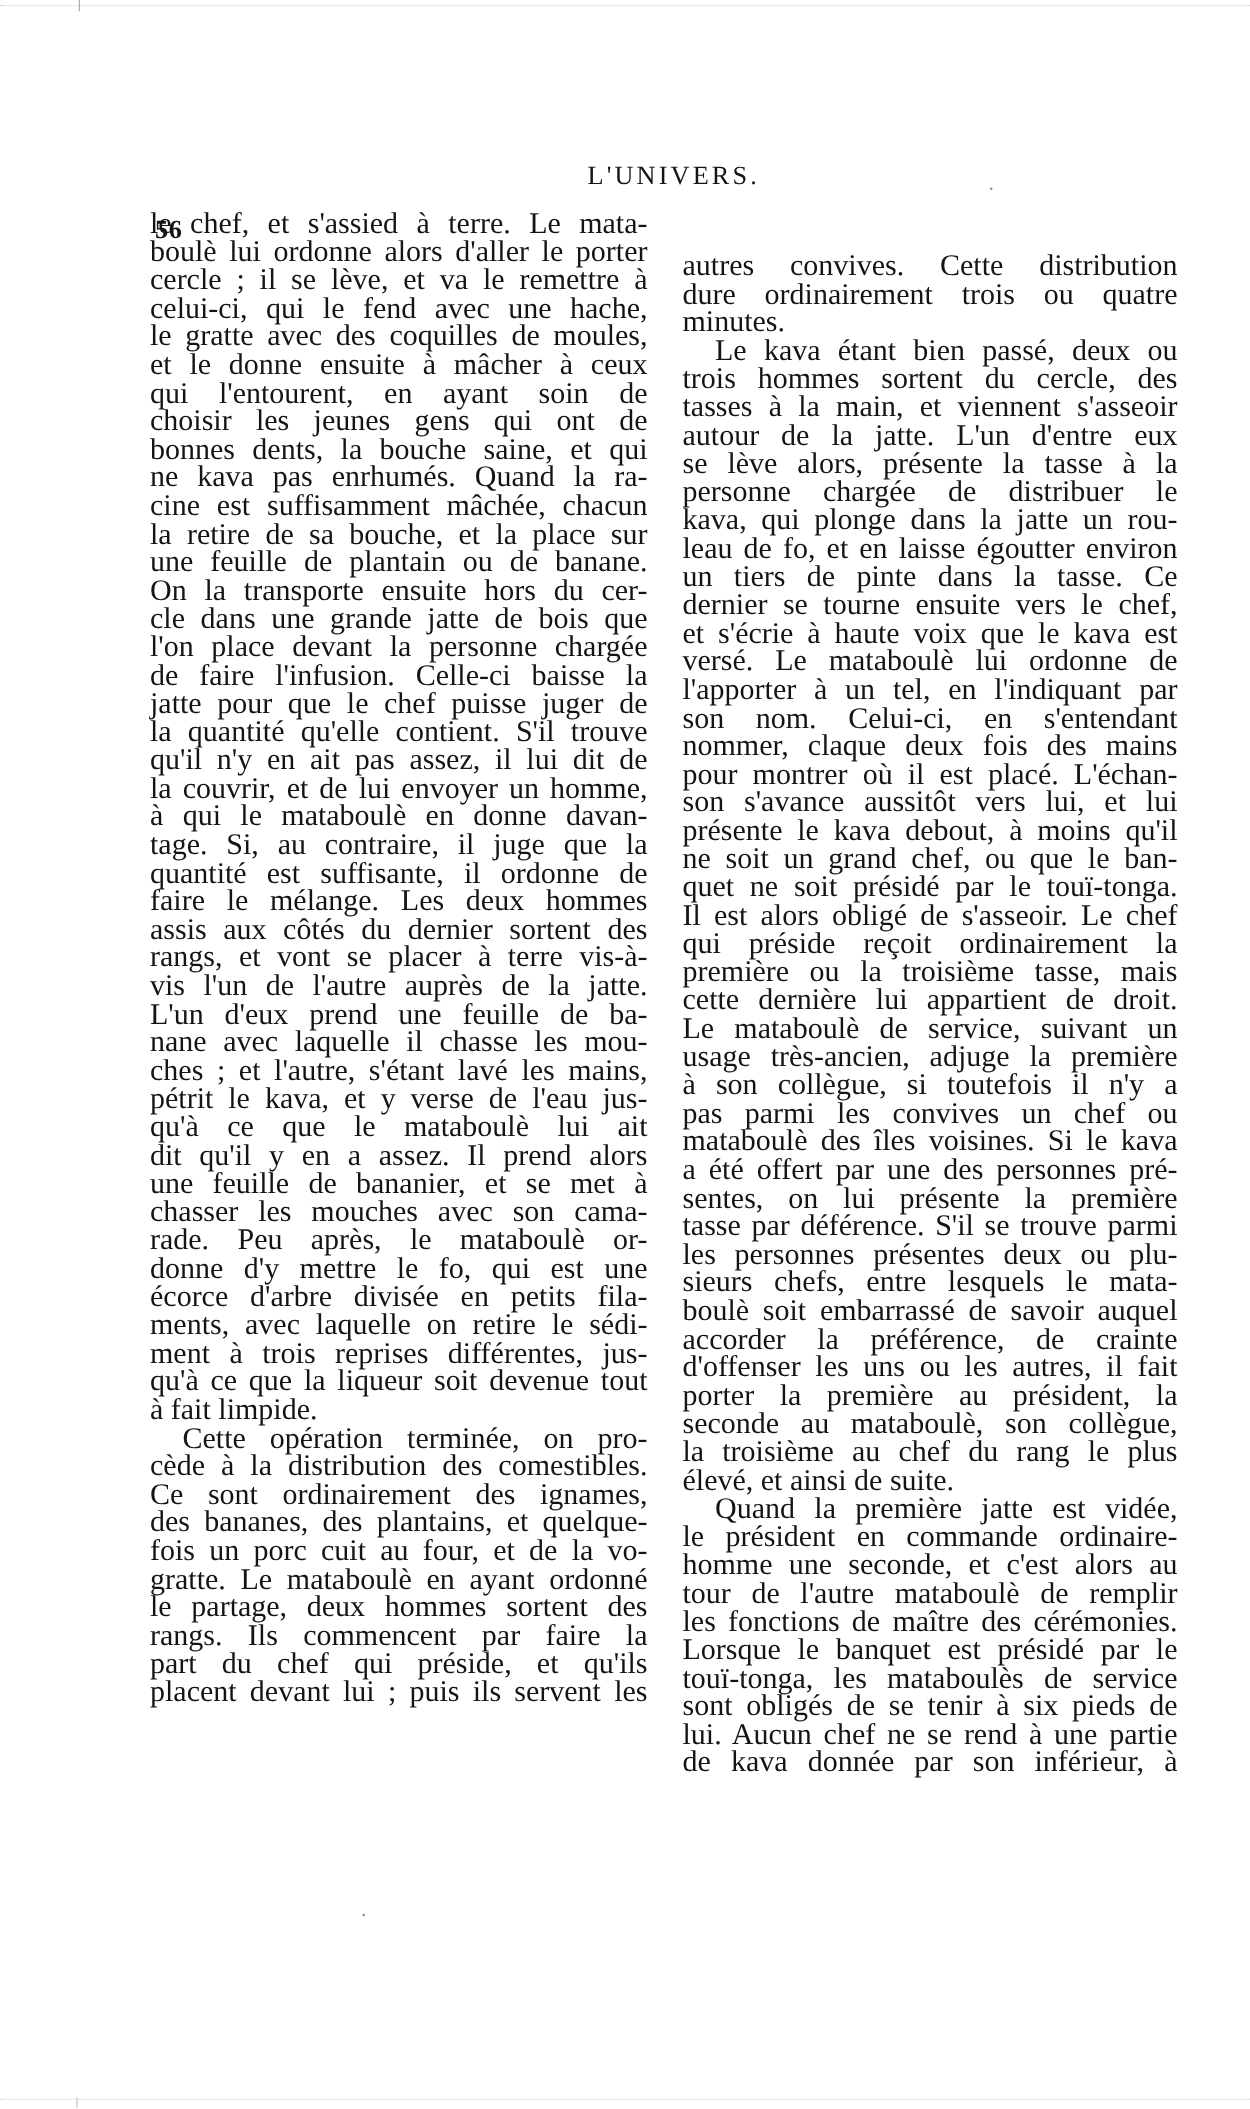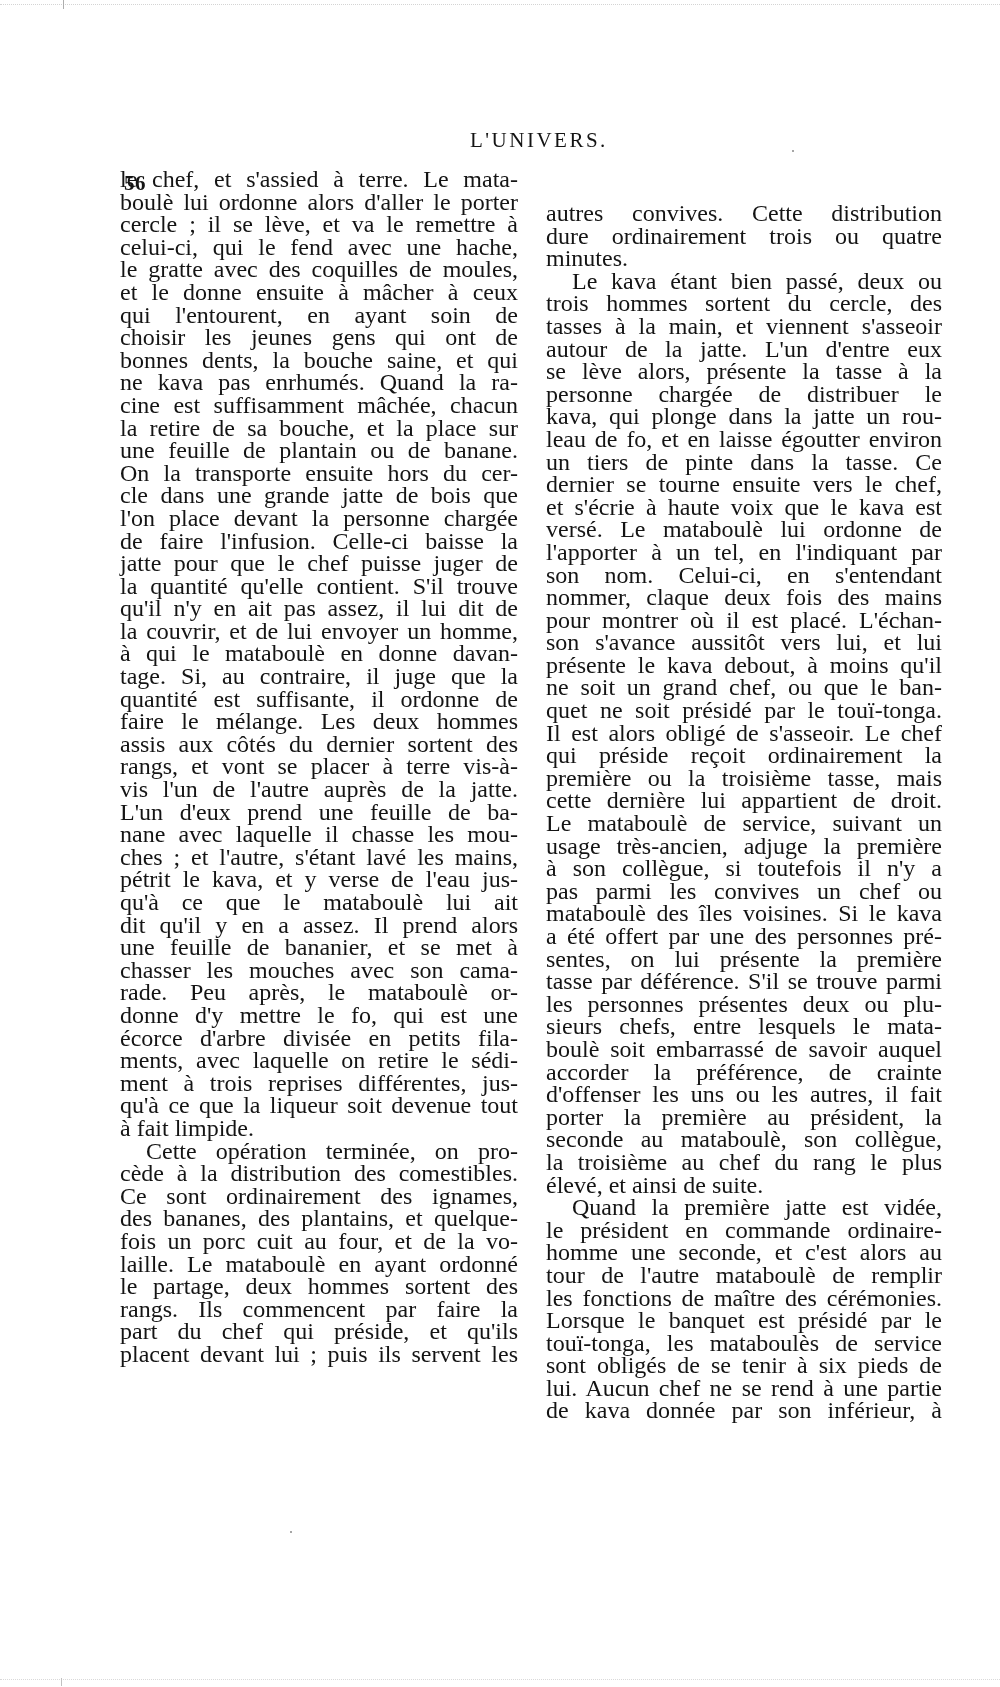--- a/index.html
+++ b/index.html
@@ -140,21 +140,21 @@
     <span class="line">écorce d'arbre divisée en petits fila-</span>
     <span class="line">ments, avec laquelle on retire le sédi-</span>
     <span class="line">ment à trois reprises différentes, jus-</span>
     <span class="line">qu'à ce que la liqueur soit devenue tout</span>
     <span class="line last">à fait limpide.</span>
     <span class="line indent">Cette opération terminée, on pro-</span>
     <span class="line">cède à la distribution des comestibles.</span>
     <span class="line">Ce sont ordinairement des ignames,</span>
     <span class="line">des bananes, des plantains, et quelque-</span>
     <span class="line">fois un porc cuit au four, et de la vo-</span>
-    <span class="line">laille. Le mataboulè en ayant ordonné</span>
+    <span class="line">gratte. Le mataboulè en ayant ordonné</span>
     <span class="line">le partage, deux hommes sortent des</span>
     <span class="line">rangs. Ils commencent par faire la</span>
     <span class="line">part du chef qui préside, et qu'ils</span>
     <span class="line">placent devant lui ; puis ils servent les</span>
   </div>
 <div class="column col-right" id="col-right">
     <span class="line">autres convives. Cette distribution</span>
     <span class="line">dure ordinairement trois ou quatre</span>
     <span class="line last">minutes.</span>
     <span class="line indent">Le kava étant bien passé, deux ou</span>

